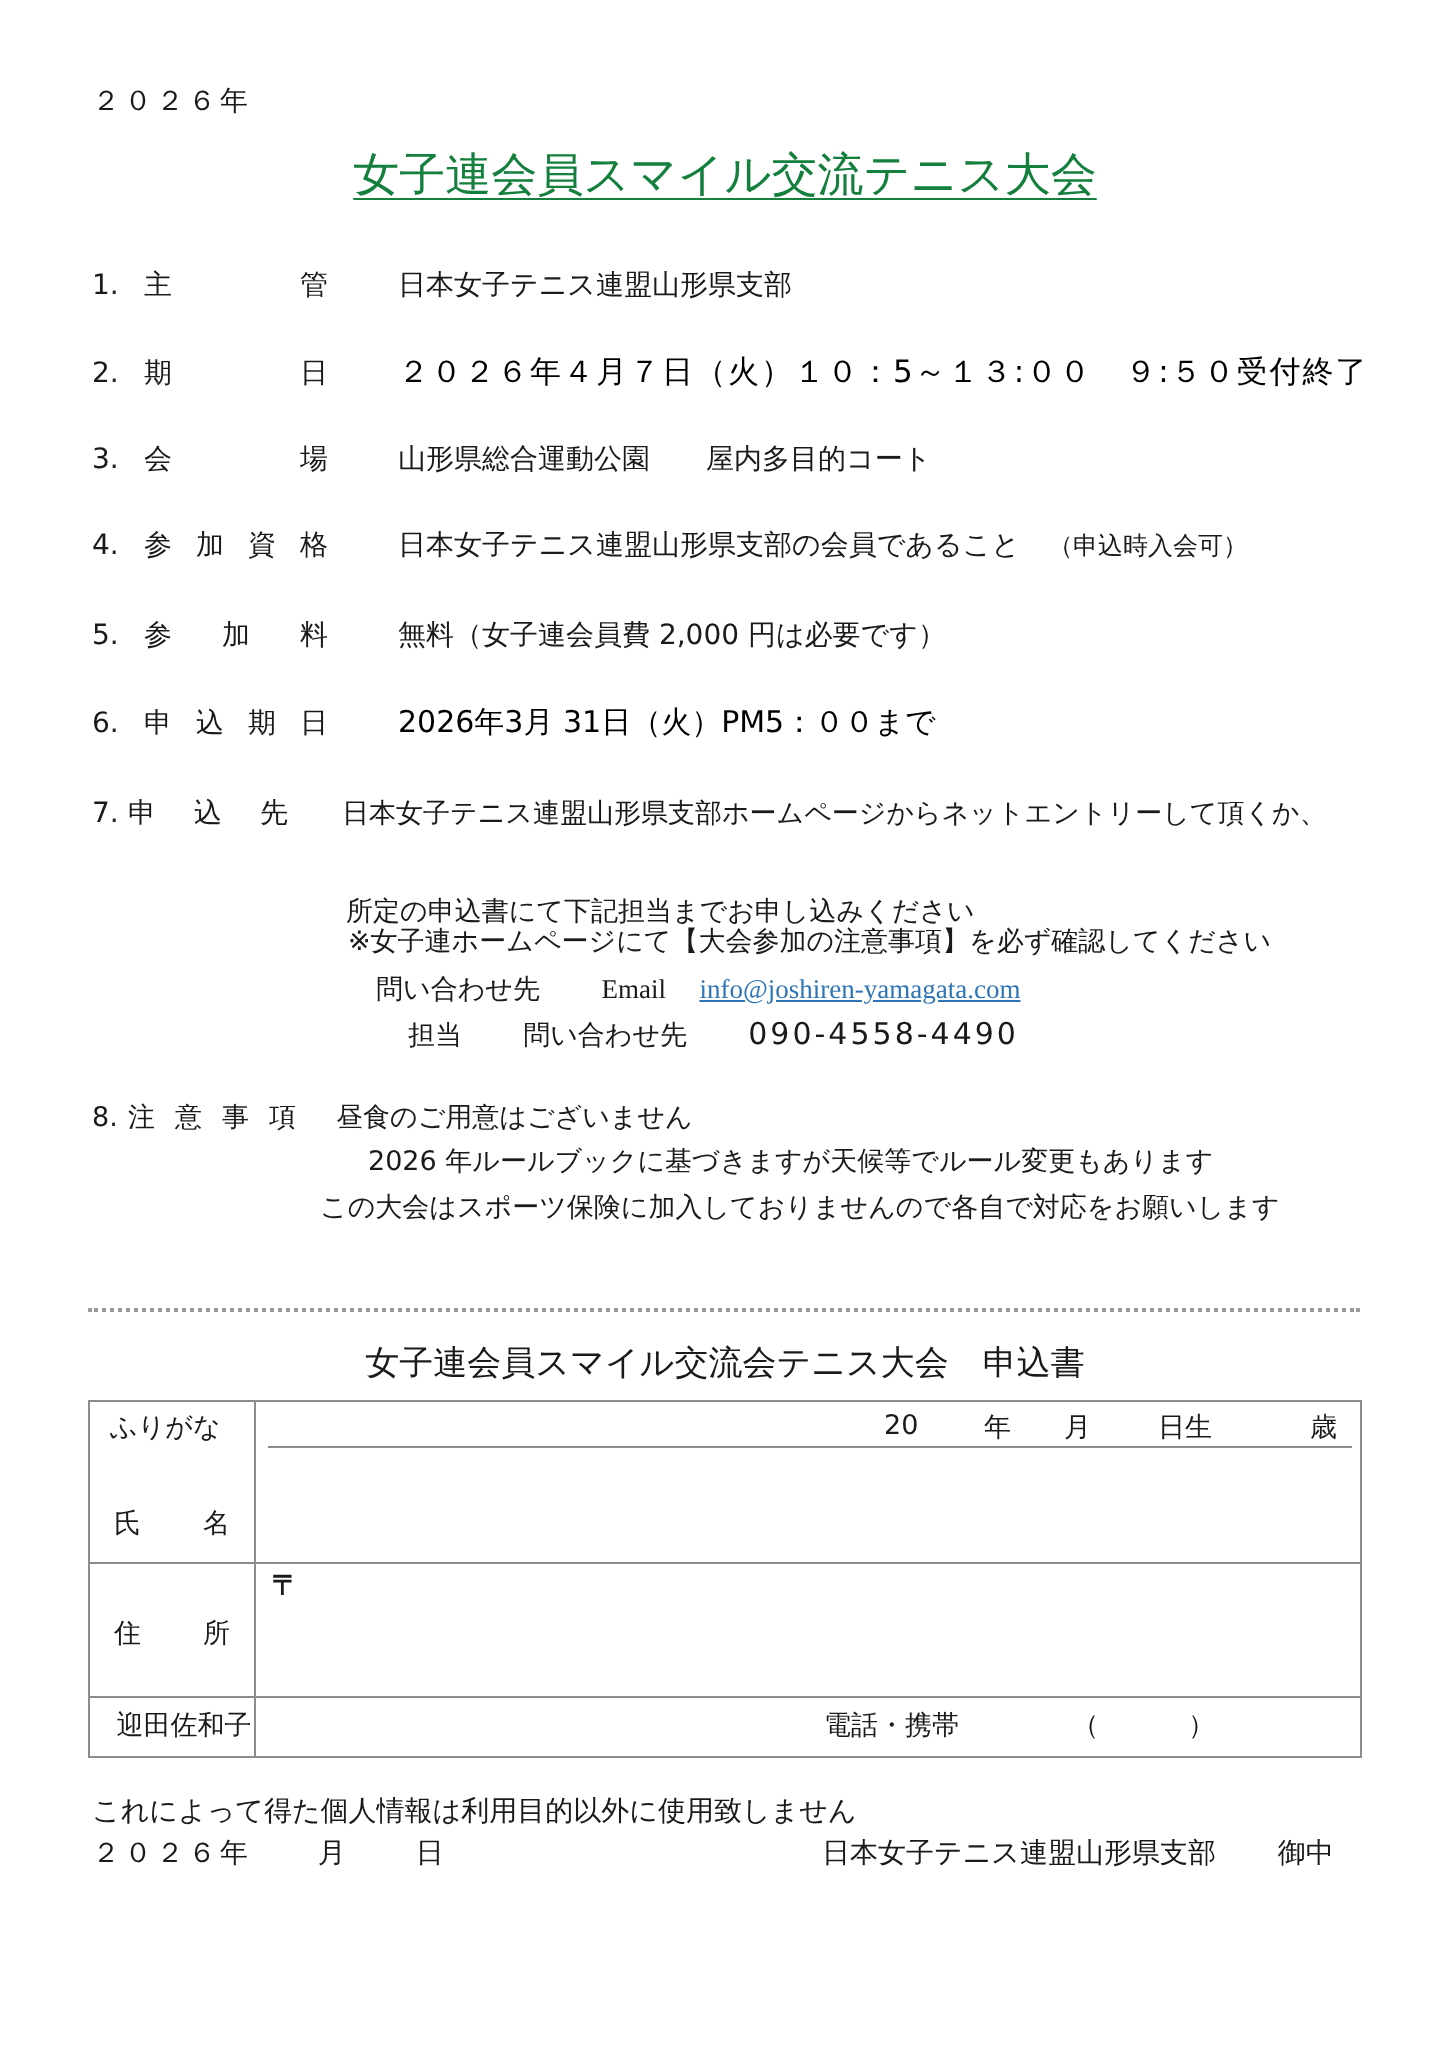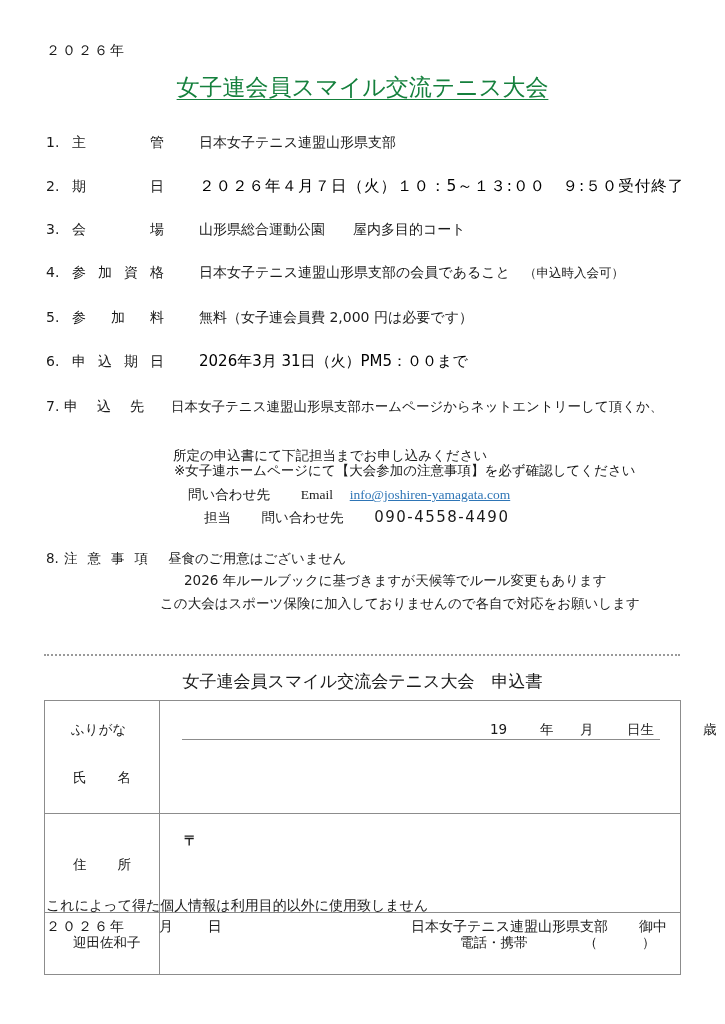--- a/index.html
+++ b/index.html
@@ -23,21 +23,21 @@
   .big { font-size: 15.5px; letter-spacing: 1px; color: #000; }
   .small { font-size: 12.5px; }
   .indent { left: 173px; font-size: 14px; }
   .email { color: #2e75b6; text-decoration: underline; }
   .dotted { left: 44px; top: 654px; width: 636px; border-top: 2px dotted #9a9a9a; }
   .form-title { left: 0; width: 725px; top: 670px; text-align: center; font-size: 17px; }
   table.form {
     position: absolute; left: 44px; top: 700px; width: 637px;
     border-collapse: collapse; font-size: 13.5px;
   }
-  table.form td { border: 1px solid #8c8c8c; padding: 16px; vertical-align: top; }
+  table.form td { border: 1px solid #8c8c8c; padding: 0; vertical-align: top; text-align: center; }
   td.lab { width: 82px; }
   .footer1 { left: 46px; top: 897px; font-size: 14px; }
   .footer2 { left: 46px; top: 918px; font-size: 14px; letter-spacing: 2px; }
   .footer3 { left: 411px; top: 918px; font-size: 14px; }
 </style>
 </head>
 <body>
 
 <div class="abs year-top">２０２６年</div>
 <div class="abs main-title">女子連会員スマイル交流テニス大会</div>
@@ -154,21 +154,21 @@
         <div class="abs" style="left:10px;top:4px;">ふりがな</div>
         <div class="abs" style="left:12px;right:12px;top:52px;display:flex;justify-content:space-between;">
           <span>氏</span>
           <span>名</span>
         </div>
       </div>
     </td>
     <td>
       <div style="position:relative;height:80px;">
         <div class="abs" style="left:6px;right:4px;top:0;height:22px;border-bottom:1px solid #8c8c8c;"></div>
-        <div class="abs" style="left:314px;top:4px;">19</div>
+        <div class="abs" style="left:314px;top:4px;">20</div>
         <div class="abs" style="left:364px;top:4px;">年</div>
         <div class="abs" style="left:404px;top:4px;">月</div>
         <div class="abs" style="left:451px;top:4px;">日生</div>
         <div class="abs" style="left:527px;top:4px;">歳</div>
         <div class="abs" style="left:6px;right:4px;top:24px;height:54px;"></div>
       </div>
     </td>
   </tr>
   <tr style="height:66px;">
     <td class="lab">

